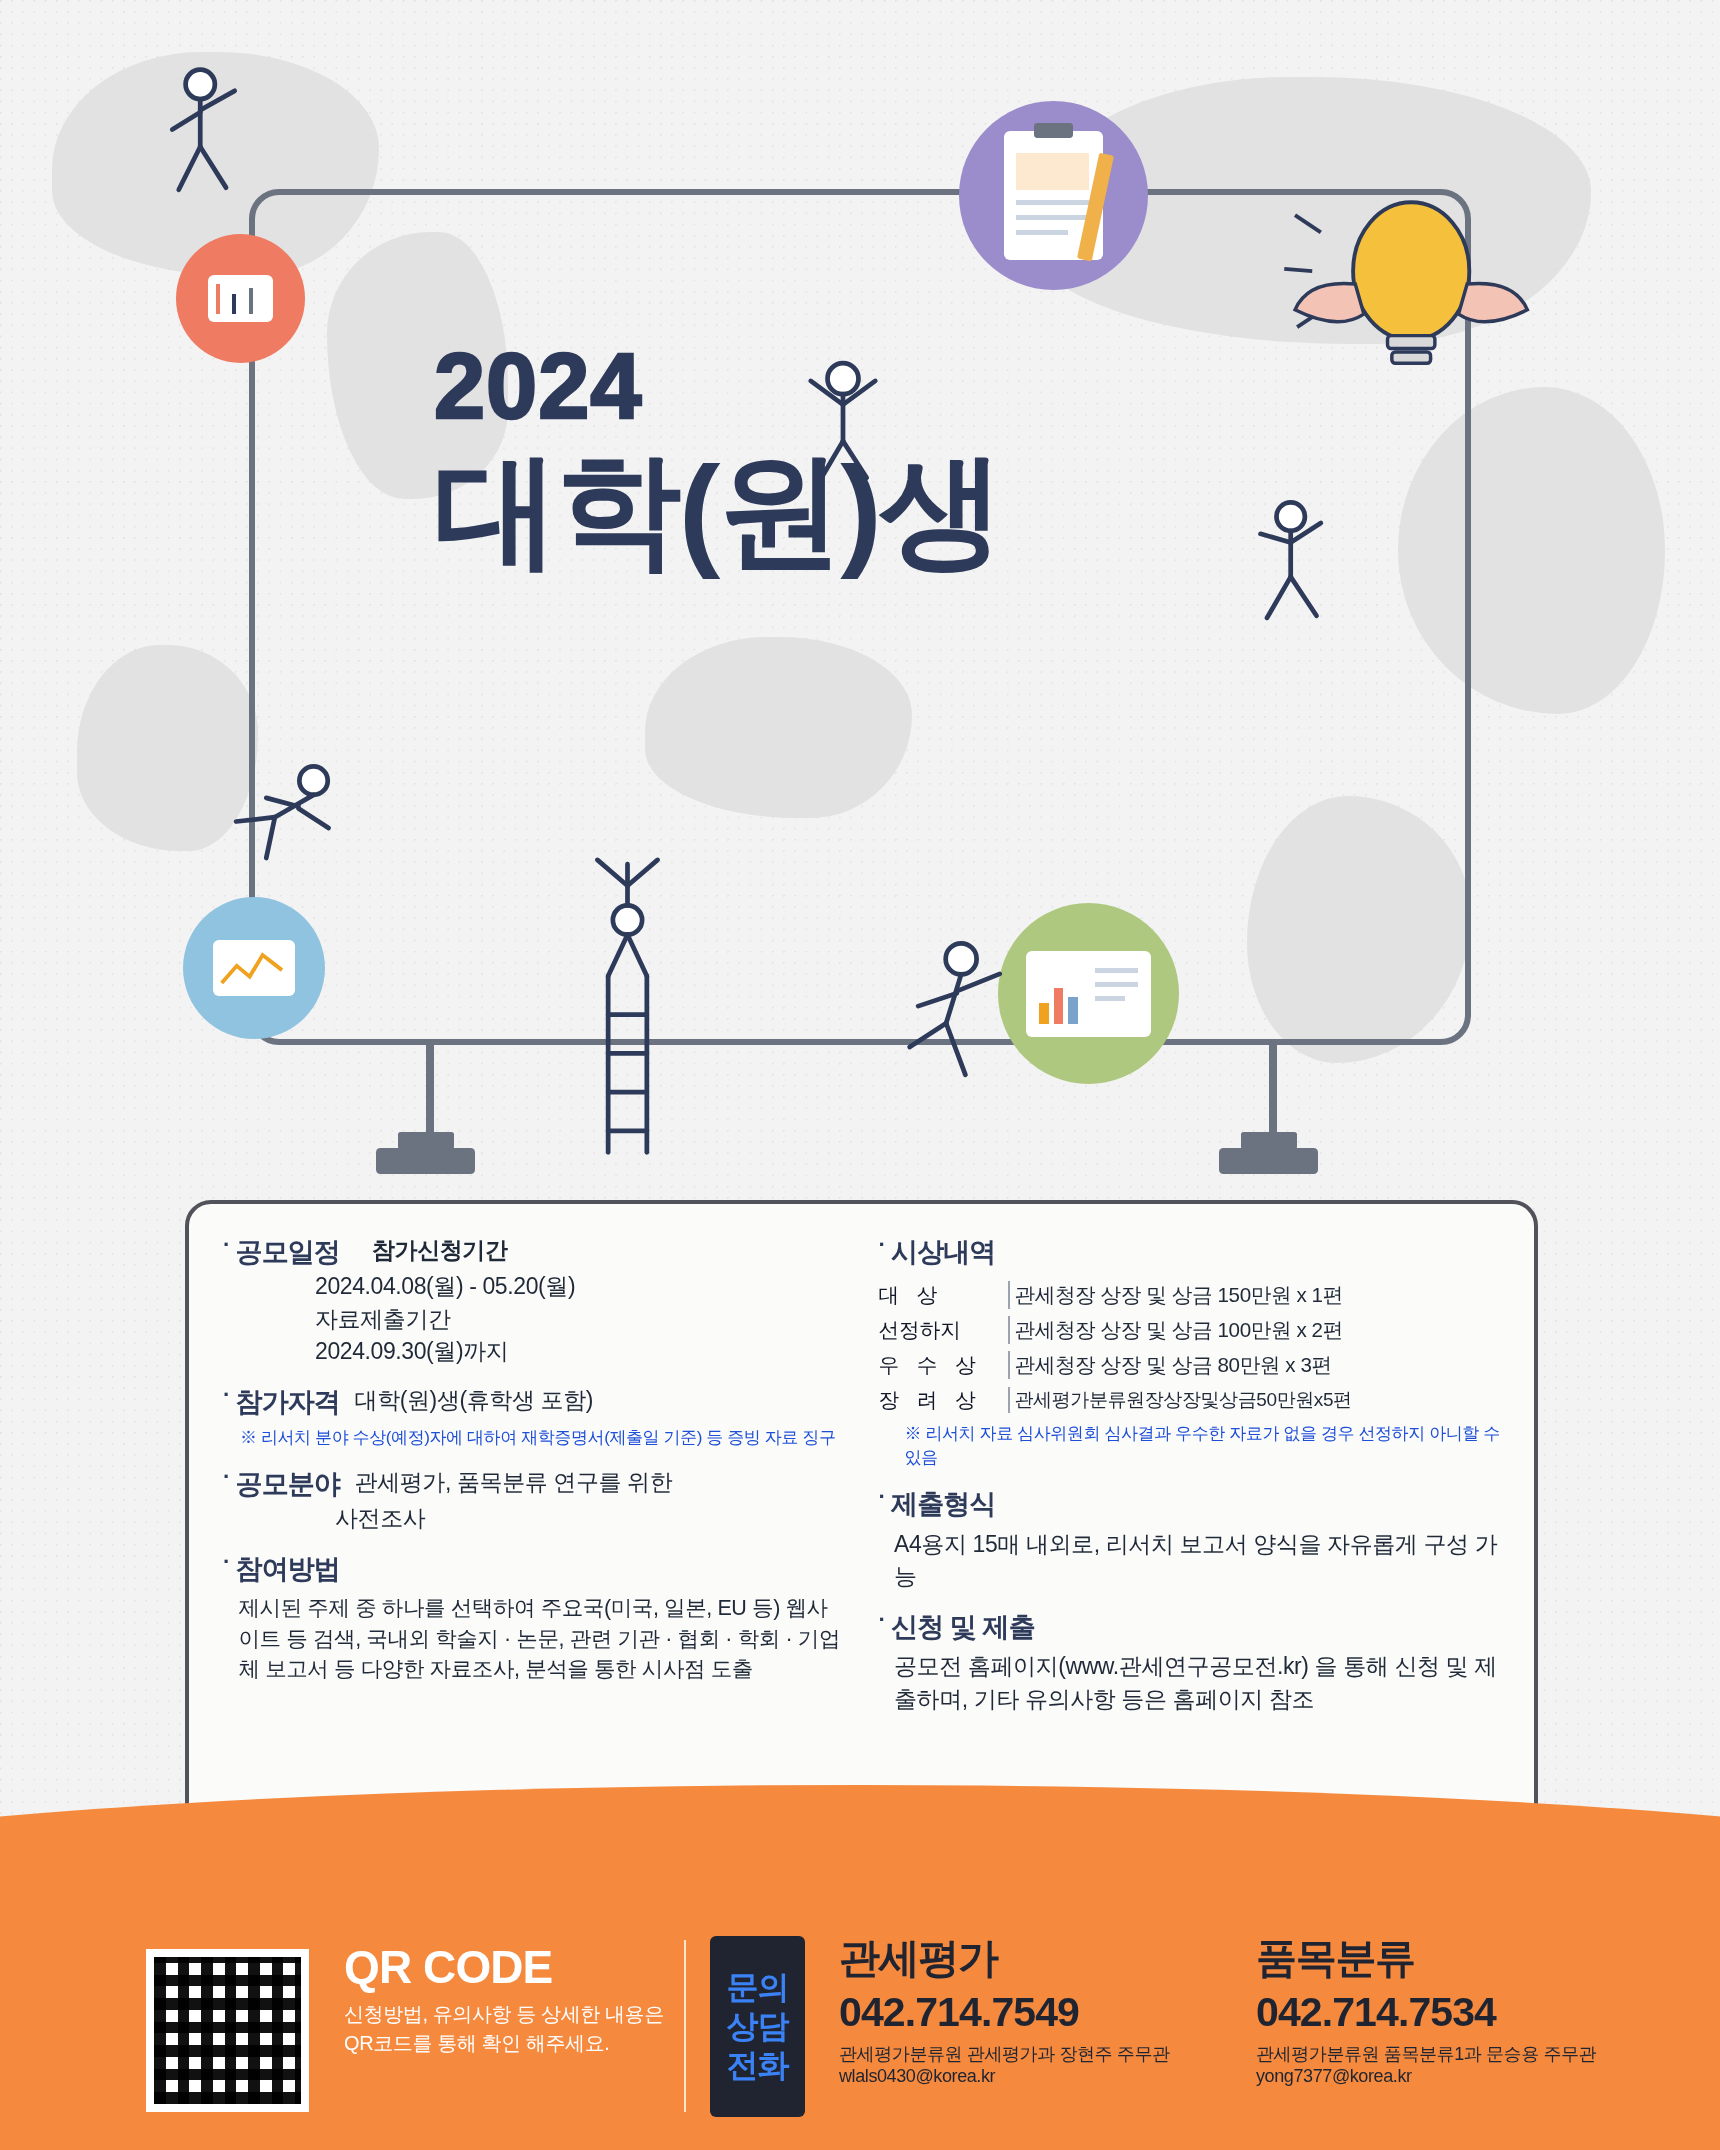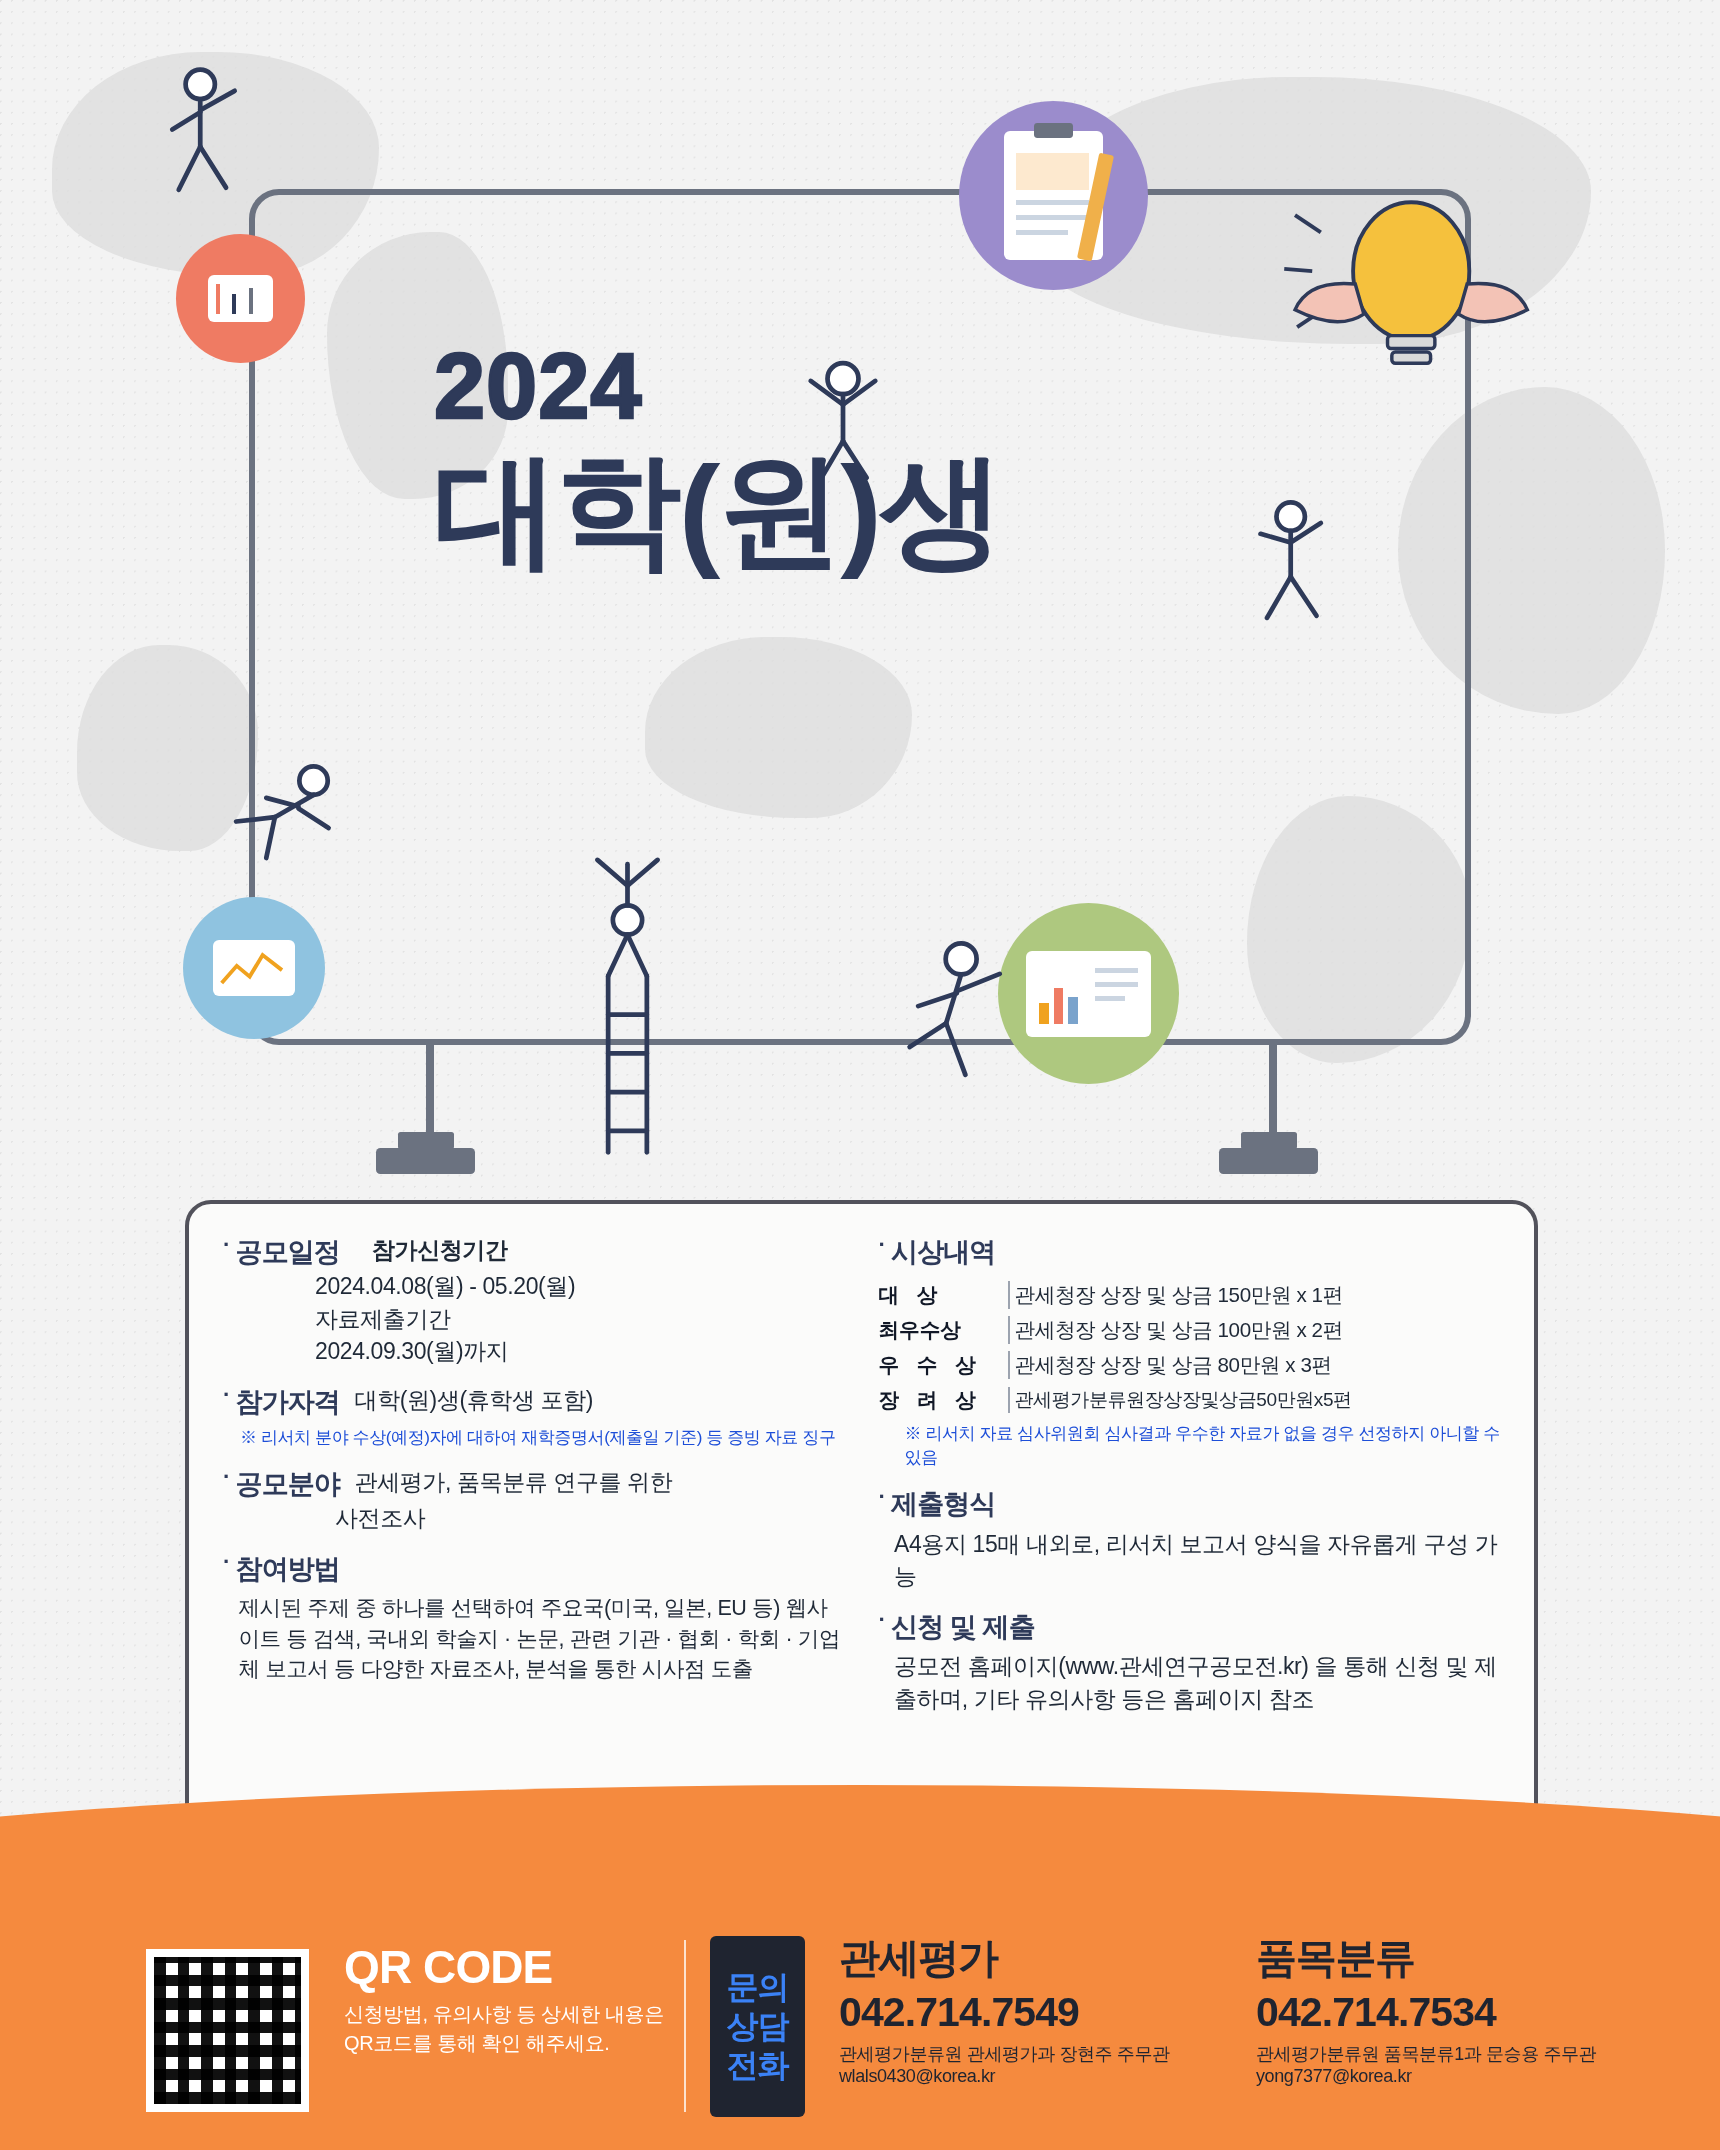--- a/index.html
+++ b/index.html
@@ -73,21 +73,21 @@
     display:flex; align-items:flex-start; gap:6px;
   }
   .sec-h .bullet { color:#2e3a59; font-size:22.4px; line-height:1; }
   .sec-body { font-size:23px; color:#1f2937; line-height:1.42; letter-spacing:-0.4px; }
   .sec-body.small { font-size:21.5px; }
   .note { font-size:17px; color:#1d4ed8; line-height:1.4; margin-top:6px; letter-spacing:-0.4px; }
 
   
   .prize-table { margin-top:11.2px; }
   .prize-row { display:flex; align-items:center; font-size:20.6px; color:#1f2937; margin-bottom:6.9px; letter-spacing:-0.4px;}
-  .prize-label { width:129px; font-weight:700; color:#111827; letter-spacing:6px; }
+  .prize-label { width:129px; font-weight:400; color:#111827; letter-spacing:6px; }
   .prize-val { border-left:2.2px solid #9ca3af; padding-left:5px; }
   .prize-val.tight { font-size:19px; }
 
   
   .band {
     position:absolute; left:0; top:1862px; width:1721px; height:443px;
     background:#f58a3e;
   }
   .band-top-curve {
     position:absolute; left:0; top:1785px; width:1721px; height:112px;
@@ -313,21 +313,21 @@
         <div class="sec-h">
           <span class="bullet">·</span>
           <span>시상내역</span>
         </div>
         <div class="prize-table">
           <div class="prize-row">
             <span class="prize-label">대 상</span>
             <span class="prize-val">관세청장 상장 및 상금 150만원 x 1편</span>
           </div>
           <div class="prize-row">
-            <span class="prize-label" style="letter-spacing:0;">최우수상</span>
+            <span class="prize-label" style="letter-spacing:0;">선정하지</span>
             <span class="prize-val">관세청장 상장 및 상금 100만원 x 2편</span>
           </div>
           <div class="prize-row">
             <span class="prize-label">우 수 상</span>
             <span class="prize-val">관세청장 상장 및 상금  80만원 x 3편</span>
           </div>
           <div class="prize-row">
             <span class="prize-label">장 려 상</span>
             <span class="prize-val tight">관세평가분류원장상장및상금50만원x5편</span>
           </div>

